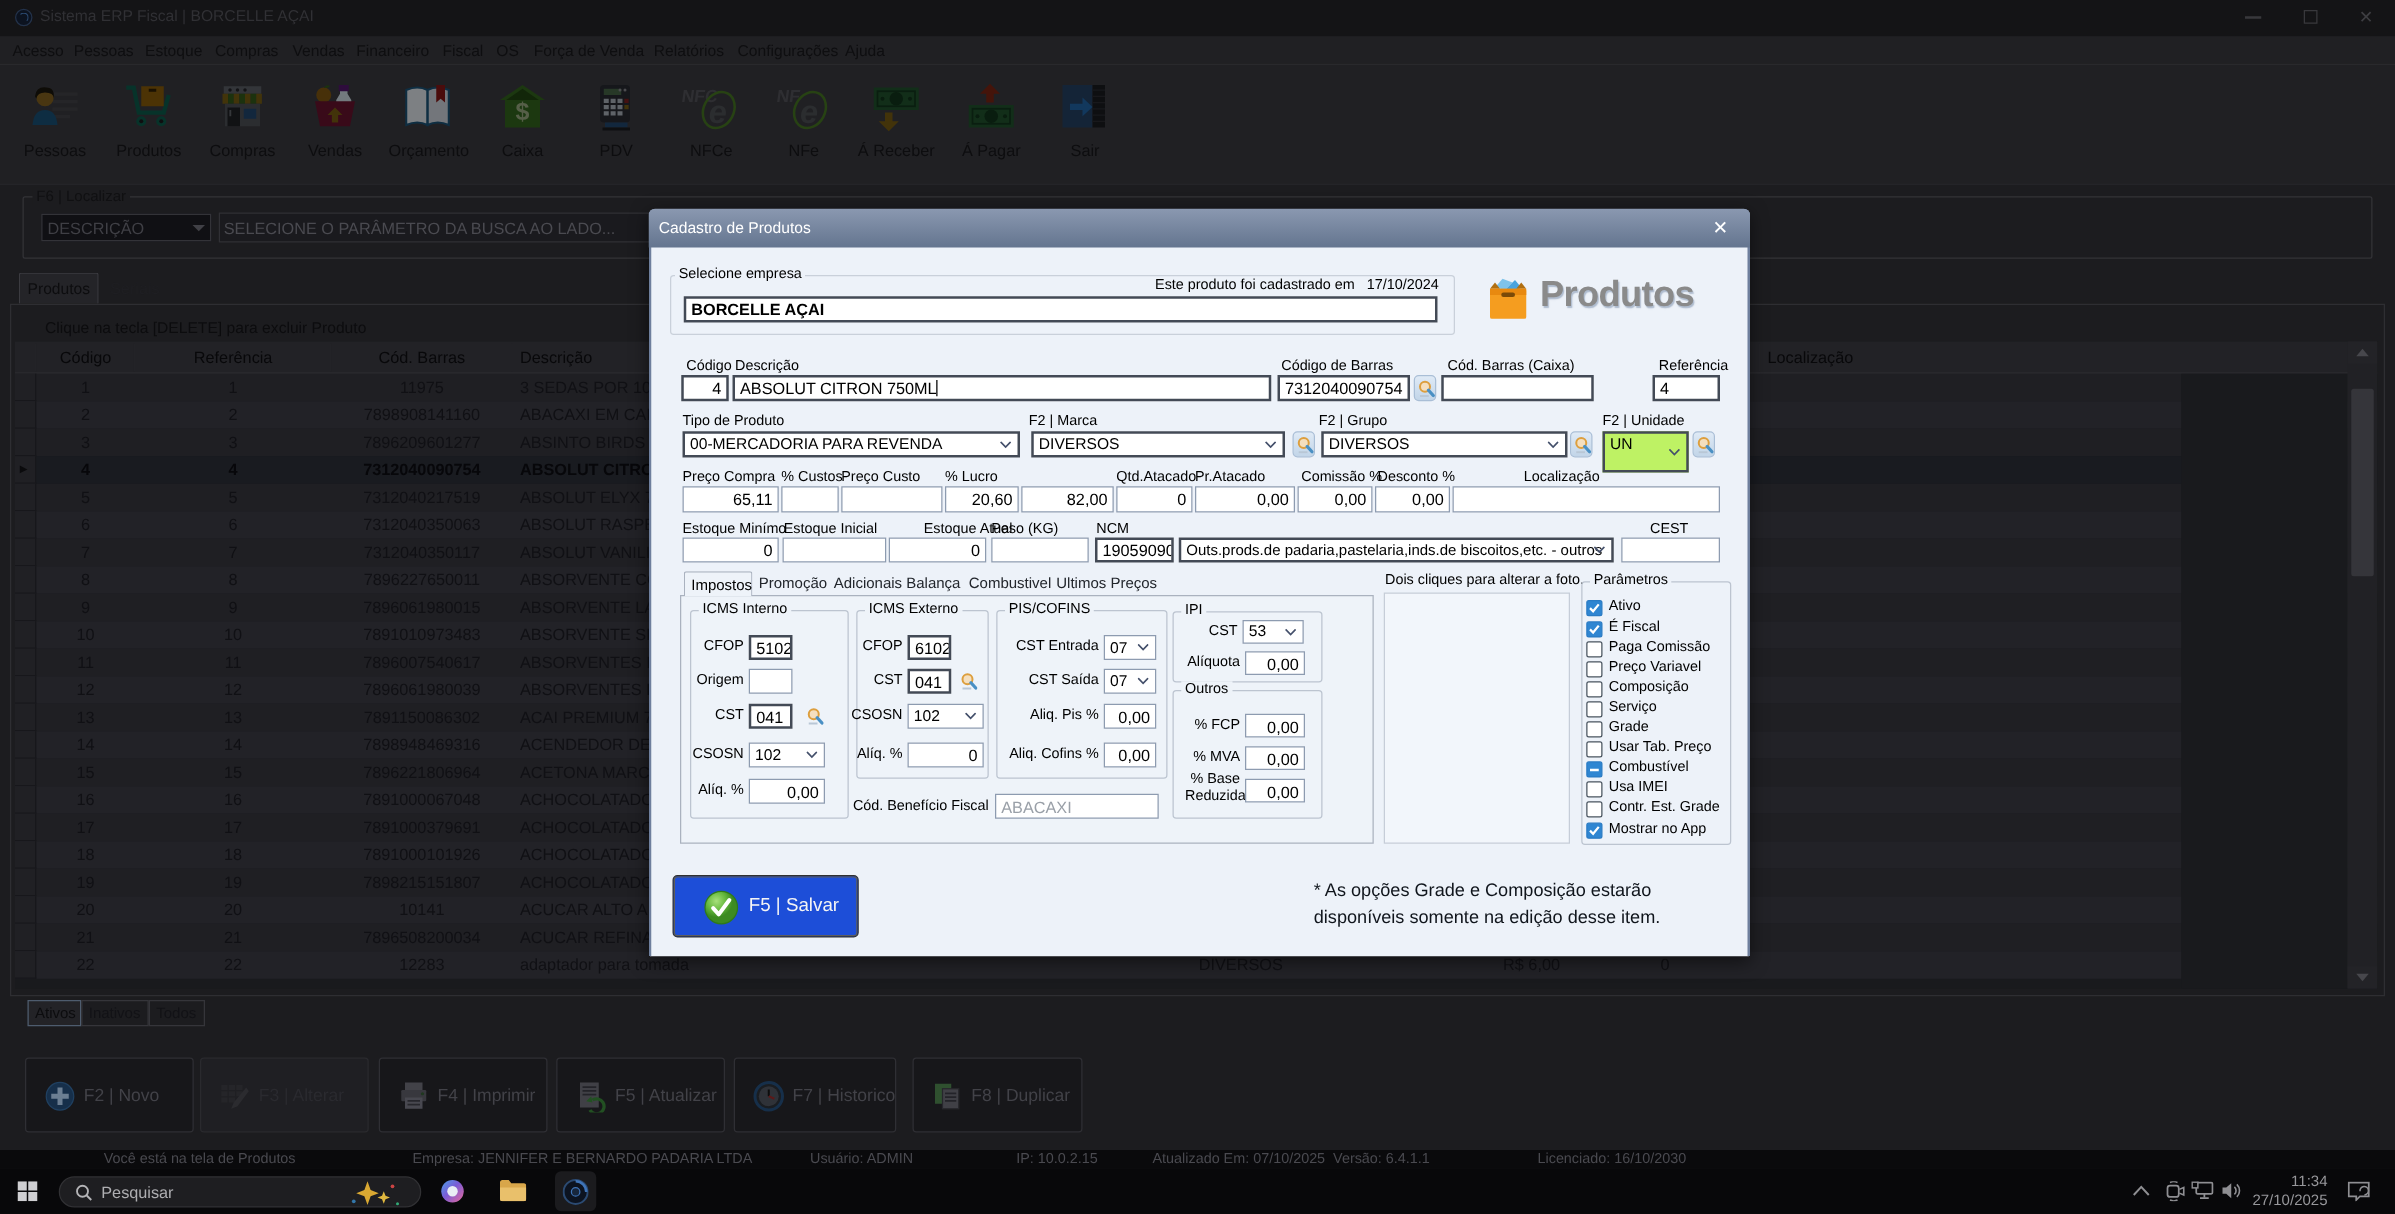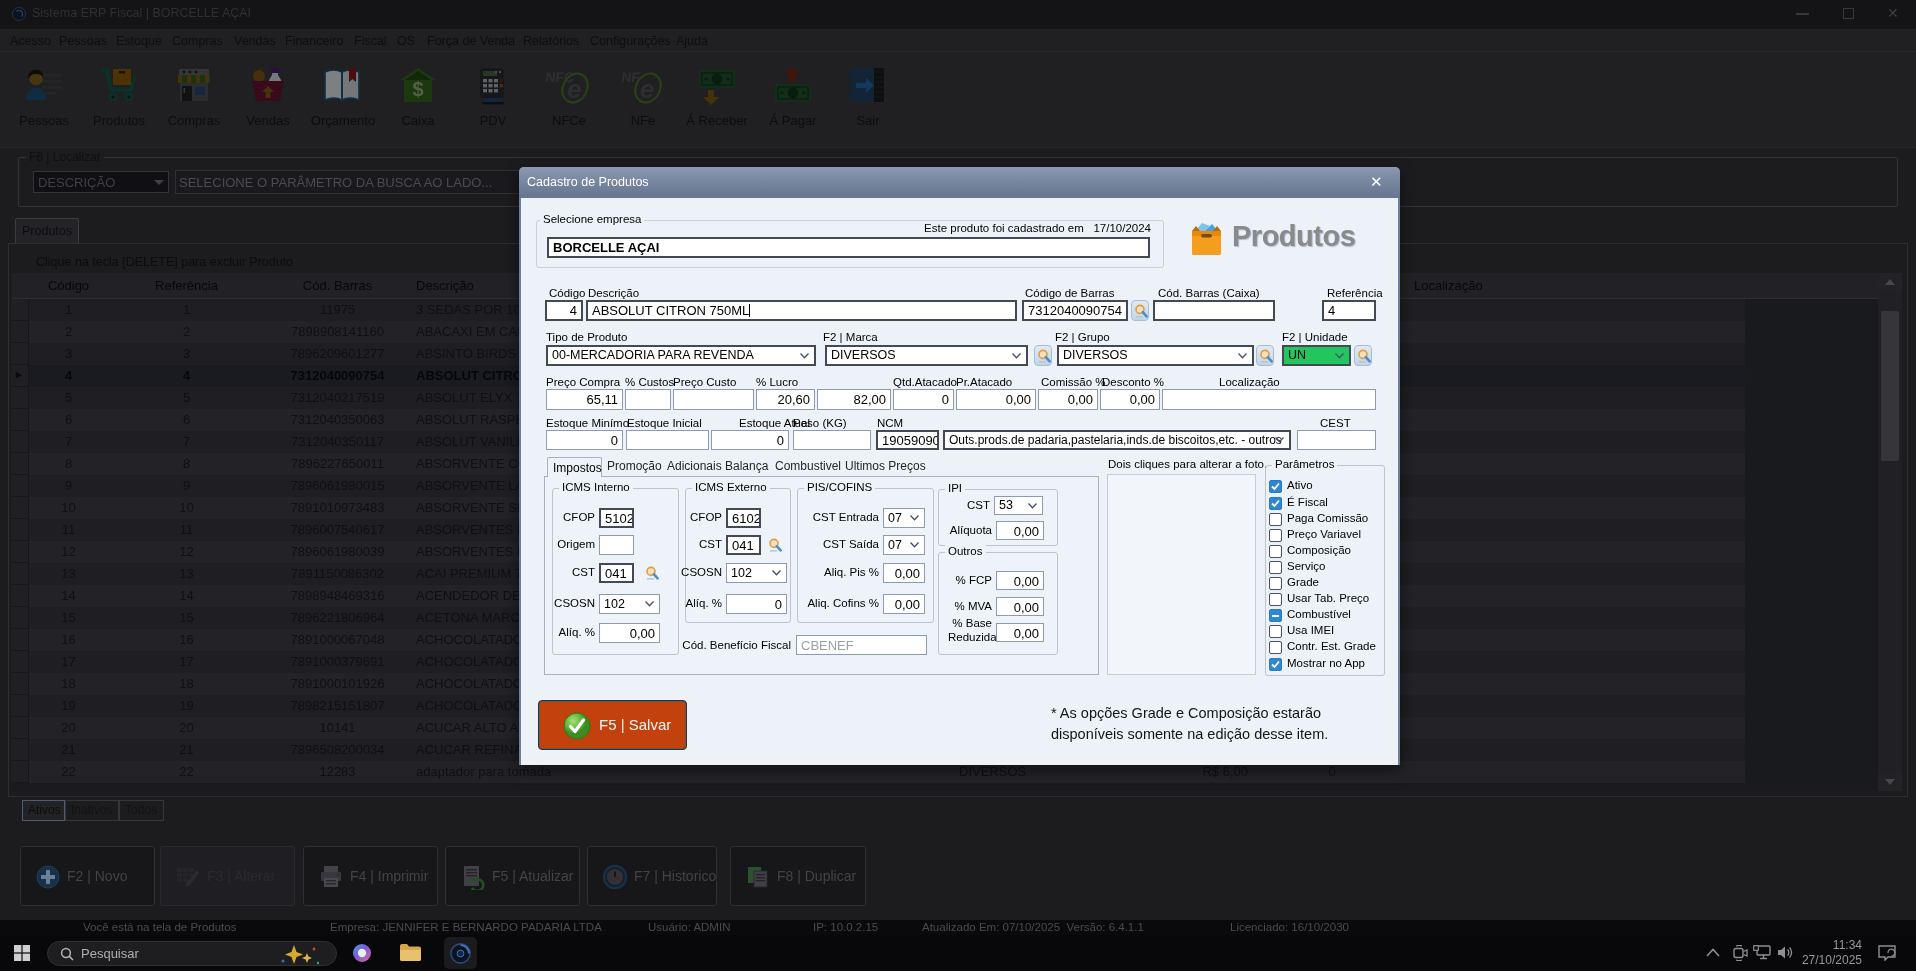--- a/index.html
+++ b/index.html
@@ -619,21 +619,21 @@
           <path d="M0.5 0.5 L4.5 4.7 L8.5 0.5" stroke="#44506b" stroke-width="1.3" fill="none"></path>
         </svg>
       </div>
 <div class="srch" style="left:737px;top:178px;width:18px;height:21px">
         <div style="position:absolute;left:2px;top:3px"><svg width="14" height="14" viewBox="0 0 14 14">
             <circle cx="6" cy="5.4" r="4" fill="#f5dfbe" stroke="#dd9f3e" stroke-width="1.6"></circle>
             <path d="M8.8 8.2 L12.6 12.4" stroke="#4a90c4" stroke-width="2.6" stroke-linecap="round"></path>
             <path d="M2 12.8 h7" stroke="#b9c7d6" stroke-width="1.6"></path>
           </svg></div>
       </div>
-<div class="a" style="left:763px;top:178px;width:69px;height:21px;background:#22c55e;border:2px solid #434a56;">
+<div class="a" style="left:763px;top:178px;width:69px;height:33px;background:#bef264;border:2px solid #434a56;">
         <span style="position:absolute;left:4px;top:0;line-height:17px;font-size:12.5px;color:#000;white-space:nowrap">UN</span>
         <svg class="chev" viewBox="0 0 9 6">
           <path d="M0.5 0.5 L4.5 4.7 L8.5 0.5" stroke="#44506b" stroke-width="1.3" fill="none"></path>
         </svg>
       </div>
 <div class="srch" style="left:835px;top:178px;width:18px;height:21px">
         <div style="position:absolute;left:2px;top:3px"><svg width="14" height="14" viewBox="0 0 14 14">
             <circle cx="6" cy="5.4" r="4" fill="#f5dfbe" stroke="#dd9f3e" stroke-width="1.6"></circle>
             <path d="M8.8 8.2 L12.6 12.4" stroke="#4a90c4" stroke-width="2.6" stroke-linecap="round"></path>
             <path d="M2 12.8 h7" stroke="#b9c7d6" stroke-width="1.6"></path>
@@ -722,21 +722,21 @@
 <div class="lbl" style="left:143px;top:399px;width:60px;text-align:right">CSOSN</div>
 <div class="a" style="left:207px;top:396px;width:61px;height:20px;background:#fff;border:1px solid #8d9bb0;">
         <span style="position:absolute;left:4px;top:0;line-height:18px;font-size:12.5px;color:#000;white-space:nowrap">102</span>
         <svg class="chev" viewBox="0 0 9 6">
           <path d="M0.5 0.5 L4.5 4.7 L8.5 0.5" stroke="#44506b" stroke-width="1.3" fill="none"></path>
         </svg>
       </div>
 <div class="lbl" style="left:143px;top:430px;width:60px;text-align:right">Alíq. %</div>
 <div class="inp" style="left:207px;top:427px;width:61px;height:20px;font-size:13px;text-align:right;">0</div>
 <div class="lbl" style="left:158px;top:472px;width:114px;text-align:right">Cód. Benefício Fiscal</div>
-<div class="inp" style="left:277px;top:468px;width:131px;height:20px;font-size:13px;"><span style="color:#9aa0a8">CBENEF</span></div>
+<div class="inp" style="left:277px;top:468px;width:131px;height:20px;font-size:13px;"><span style="color:#9aa0a8">ABACAXI</span></div>
 <div class="gb" style="left:278px;top:321px;width:137px;height:135px"></div>
 <div class="gbl" style="left:285px;top:314px;background:#eef3f9">PIS/COFINS</div>
 <div class="lbl" style="left:280px;top:344px;width:80px;text-align:right">CST Entrada</div>
 <div class="a" style="left:364px;top:341px;width:42px;height:20px;background:#fff;border:1px solid #8d9bb0;">
         <span style="position:absolute;left:4px;top:0;line-height:18px;font-size:12.5px;color:#000;white-space:nowrap">07</span>
         <svg class="chev" viewBox="0 0 9 6">
           <path d="M0.5 0.5 L4.5 4.7 L8.5 0.5" stroke="#44506b" stroke-width="1.3" fill="none"></path>
         </svg>
       </div>
 <div class="lbl" style="left:280px;top:371px;width:80px;text-align:right">CST Saída</div>
@@ -805,21 +805,21 @@
 <div class="cb" style="left:750px;top:458.3px"></div>
 <div class="cbt" style="left:768px;top:457.3px">Usa IMEI</div>
 <div class="cb" style="left:750px;top:474.4px"></div>
 <div class="cbt" style="left:768px;top:473.4px">Contr. Est. Grade</div>
 <div class="cb cbc" style="left:750px;top:490.5px">
         <svg width="11" height="11" viewBox="0 0 11 11" style="position:absolute;left:0px;top:0px">
           <path d="M2 5.5 L4.5 8 L9 2.5" stroke="#fff" stroke-width="1.8" fill="none"></path>
         </svg>
       </div>
 <div class="cbt" style="left:768px;top:489.5px">Mostrar no App</div>
-<div class="a" style="left:19px;top:533px;width:149px;height:50px;background:#c2410c;border:1px solid #303030;border-radius:4px;box-shadow:inset 0 0 0 1px #5c5c5a">
+<div class="a" style="left:19px;top:533px;width:149px;height:50px;background:#1d4ed8;border:1px solid #303030;border-radius:4px;box-shadow:inset 0 0 0 1px #5c5c5a">
         <div class="a" style="left:24px;top:11px"><svg width="28" height="28" viewBox="0 0 28 28">
             <defs>
               <radialGradient id="g1" cx="35%" cy="30%">
                 <stop offset="0%" stop-color="#a8e07c"></stop>
                 <stop offset="60%" stop-color="#64b83c"></stop>
                 <stop offset="100%" stop-color="#3d8b22"></stop>
               </radialGradient>
             </defs>
             <circle cx="14" cy="14" r="13" fill="url(#g1)" stroke="#2f7a1a" stroke-width="1"></circle>
             <path d="M7.5 14.5 L12 19.5 L20.5 8" stroke="#fff" stroke-width="3.2" fill="none" stroke-linecap="round" stroke-linejoin="round"></path>

